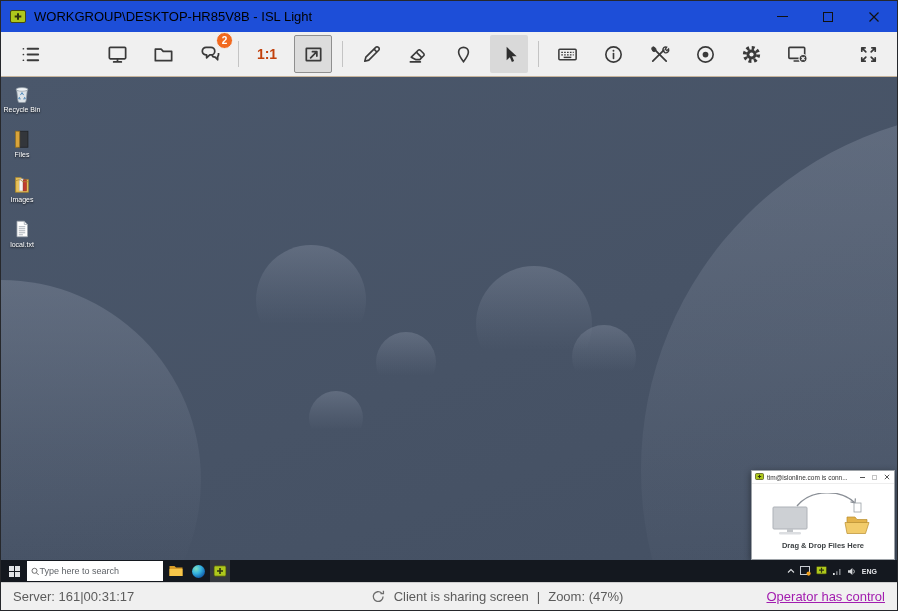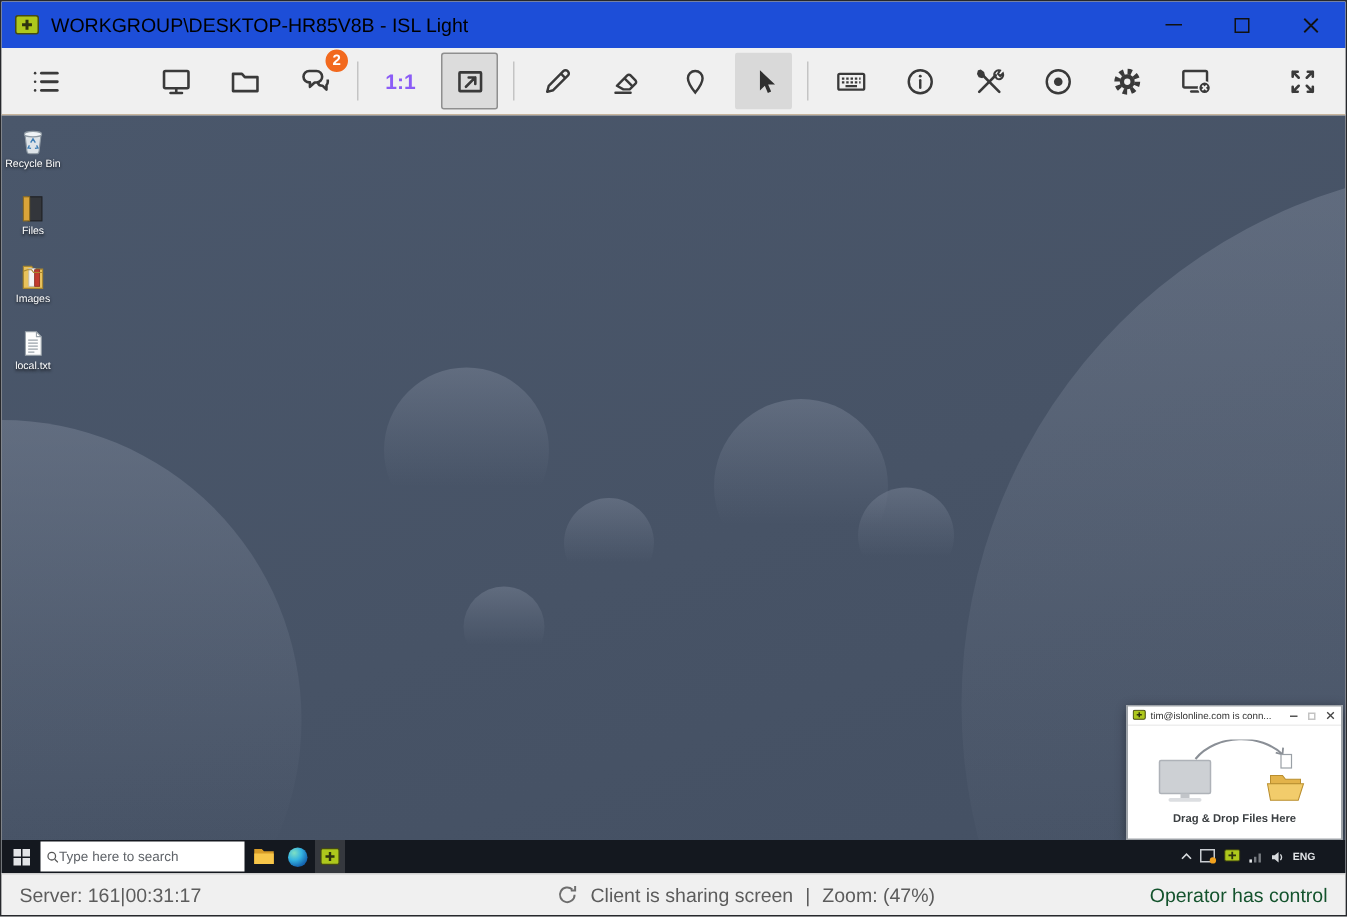--- a/index.html
+++ b/index.html
@@ -20,21 +20,21 @@
 
   
   .toolbar { height:45px; background:#f0f0f0; border-bottom:1px solid #c6b49c;
              display:flex; align-items:center; padding:0 10px; }
   .tb { width:38px; height:38px; border:1px solid transparent; background:transparent;
         border-radius:2px; display:flex; align-items:center; justify-content:center;
         position:relative; margin-right:8px; cursor:default; flex:0 0 auto; }
   .tb.active { background:#d9d9d9; }
   .tb.active.boxed { border:1px solid #8f8f8f; background:#dcdcdc; }
   .tb svg { width:23px; height:23px; }
-  .tb .lbl { font-size:14px; font-weight:bold; color:#8b5cf6; letter-spacing:0; }
+  .tb .lbl { font-size:14px; font-weight:bold; color:#c2410c; letter-spacing:0; }
   .tb-sep { width:1px; height:26px; background:#c4c4c4; margin:0 9px 0 2px; flex:0 0 auto; }
   .ml-gap { margin-left:41px; }
   .badge { position:absolute; top:-4px; right:-6px; min-width:17px; height:17px;
            border-radius:9px; background:#f2691e; color:#fff; font-size:10px;
            font-weight:bold; display:flex; align-items:center; justify-content:center;
            border:1px solid #f0f0f0; }
   .push-right { margin-left:auto; margin-right:0; }
 
   
   .desktop { position:relative; height:505px;
@@ -87,21 +87,21 @@
   .tray .tico { display:flex; align-items:center; justify-content:center; }
   .lang { font-size:7px; font-weight:bold; color:#e3e5e8; }
 
   
   .statusbar { height:28px; background:#f0f0f0; border-top:1px solid #cfcfcf;
                display:flex; align-items:center; font-size:13px; color:#5c5c5c;
                padding:0 12px; position:relative; }
   .sb-left { display:flex; gap:0; align-items:center; }
   .sb-center { position:absolute; left:50%; transform:translateX(-50%);
                margin-left:48px; display:flex; gap:8px; align-items:center; }
-  .sb-right { margin-left:auto; color:#14532d; }
+  .sb-right { margin-left:auto; color:#a21caf;text-decoration:underline; }
 </style>
 </head>
 <body>
 
 <div class="app">
 
   <div class="titlebar">
     <svg width="16" height="14" viewBox="0 0 16 14">
       <rect x="0.5" y="0.5" width="15" height="12" rx="1.5" fill="#aec81c" stroke="#454a12"></rect>
       <path d="M8 3.2v6.6M4.7 6.5h6.6" stroke="#2e330f" stroke-width="2"></path>

